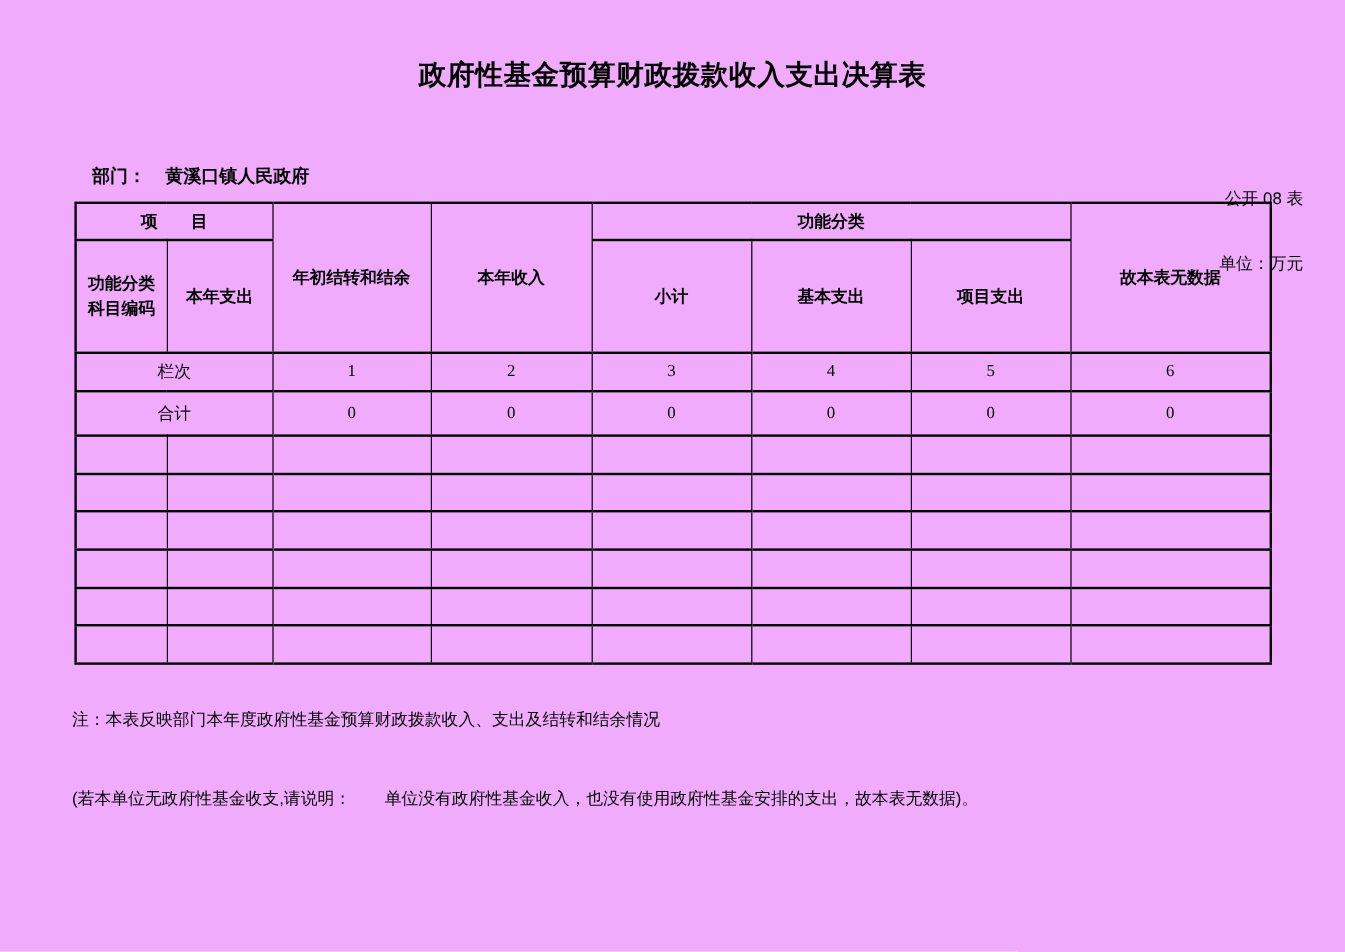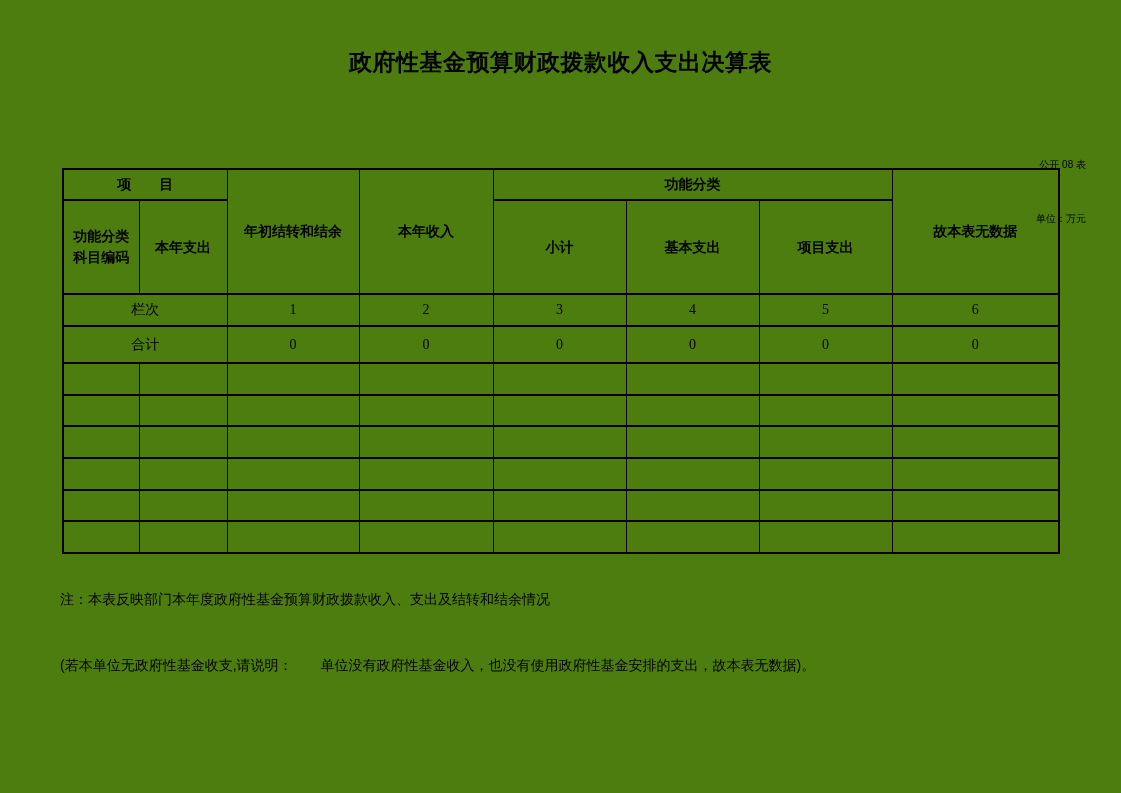--- a/index.html
+++ b/index.html
@@ -12,21 +12,21 @@
     height: 793px;
     position: relative;
     font-family: "Liberation Sans", sans-serif;
     color: #000000;
     overflow: hidden;
   }
   .page {
     position: absolute;
     left: 0; top: 0;
     width: 1121px; height: 793px;
-    background: #4d7c0f;
+    background: #f0abfc;
   }
   .doc-title {
     position: absolute;
     top: 47px;
     left: 0;
     width: 1121px;
     text-align: center;
     font-size: 23px;
     font-weight: 600;
     letter-spacing: 0.5px;
@@ -41,21 +41,21 @@
     white-space: pre;
   }
   .meta-left .dept-value {
     margin-left: 16px;
   }
   .meta-right {
     position: absolute;
     right: 35px;
     top: 120px;
     text-align: right;
-    font-size: 10px;
+    font-size: 14px;
     line-height: 18px;
     white-space: pre;
   }
   table.budget-table {
     position: absolute;
     left: 62px;
     top: 168px;
     width: 996px;
     border-collapse: collapse;
     table-layout: fixed;
@@ -102,20 +102,23 @@
     white-space: pre;
   }
 </style>
 </head>
 <body>
 
 <div class="page">
 
   <div class="doc-title">政府性基金预算财政拨款收入支出决算表</div>
 
+  <div class="meta-left">
+    <span>部门：</span><span class="dept-value">黄溪口镇人民政府</span>
+  </div>
 
   <div class="meta-right">
     <div>公开 08 表</div>
     <div>单位：万元</div>
   </div>
 
   <table class="budget-table">
     <colgroup>
       <col style="width:76px">
       <col style="width:88px">

